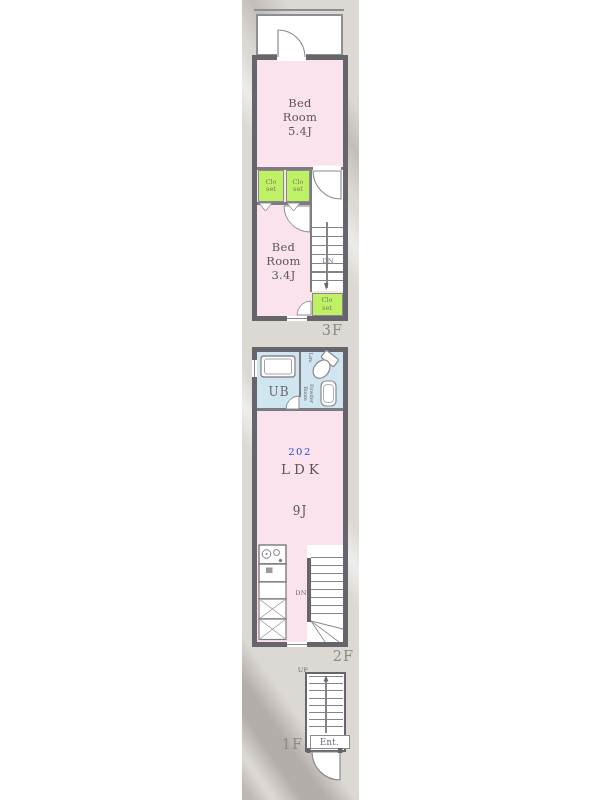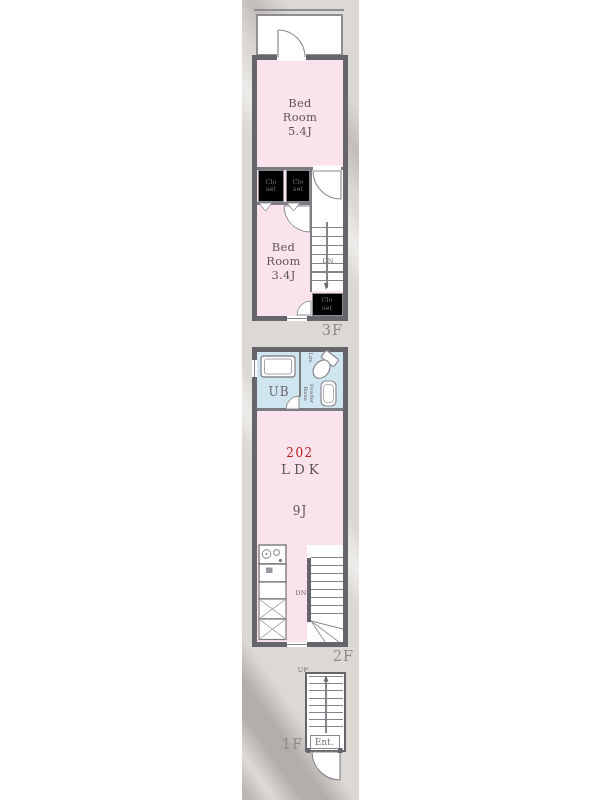--- a/index.html
+++ b/index.html
@@ -17,21 +17,21 @@
   .preline{white-space:pre-line;}
   
   .topline{left:254px;top:9px;width:90px;height:2px;background:#8e8d91;}
   .balcony{left:256px;top:14px;width:87px;height:42px;background:#ffffff;border:2px solid #8e8d91;box-sizing:border-box;}
   .unit{box-sizing:border-box;border:5px solid #66656b;background:#fbe3ee;}
   .unit3f{left:252px;top:55px;width:96px;height:266px;}
   .whitezone3f{left:312px;top:169px;width:31px;height:122px;background:#ffffff;}
   .wallA{left:257px;top:167px;width:86px;height:2.6px;background:#7c7b80;}
   .wallB{left:257px;top:202px;width:54px;height:2.6px;background:#7c7b80;}
   .wallV3f{left:309.5px;top:167px;width:2.6px;height:125px;background:#7c7b80;}
-  .closet{box-sizing:border-box;border:1.8px solid #8a8990;background:#000000;display:flex;align-items:center;justify-content:center;
+  .closet{box-sizing:border-box;border:1.8px solid #8a8990;background:#bef264;display:flex;align-items:center;justify-content:center;
     font-size:6.5px;line-height:1.15;color:#7b7668;text-align:center;}
   .closetA{left:258px;top:170px;width:26px;height:32px;}
   .closetB{left:286px;top:170px;width:24px;height:32px;}
   .closetC{left:311.5px;top:293px;width:31px;height:23px;}
   .roomtext{color:#5d565b;font-size:11.5px;line-height:1.22;letter-spacing:0.3px;text-align:center;}
   .b1text{left:257px;top:96px;width:86px;}
   .b2text{left:257px;top:240px;width:53px;}
   .treads3f{left:312px;top:227px;width:31px;height:62px;
     background:repeating-linear-gradient(to bottom,#85848b 0 1.1px,transparent 1.1px 8.9px);}
   .cline3f{left:326.4px;top:222px;width:1.2px;height:66px;background:#85848b;}
@@ -45,39 +45,39 @@
   
   .unit2f{left:252px;top:347px;width:96px;height:300px;}
   .bathzone{left:257px;top:352px;width:86px;height:58px;background:#cfe5f0;}
   .wallBathH{left:257px;top:408px;width:86px;height:2.8px;background:#7c7b80;}
   .wallBathV{left:298.5px;top:352px;width:2.6px;height:45px;background:#7c7b80;}
   .ublabel{left:262px;top:385px;width:34px;font-size:12px;color:#6d676c;text-align:center;letter-spacing:1px;}
   .lavlabel{left:301px;top:354px;width:18px;height:8px;font-size:5.5px;color:#6d676c;text-align:center;
     transform:rotate(90deg);transform-origin:center;}
   .powderlabel{left:295px;top:388px;width:26px;height:11px;font-size:5px;line-height:1.1;color:#6d676c;text-align:center;
     transform:rotate(90deg);transform-origin:center;}
-  .t202{left:257px;top:446px;width:86px;font-size:12px;color:#b91c1c;letter-spacing:1.5px;text-align:center;}
+  .t202{left:257px;top:446px;width:86px;font-size:10px;color:#1d4ed8;letter-spacing:1.5px;text-align:center;}
   .tldk{left:257px;top:461px;width:86px;font-size:13.5px;color:#5d565b;letter-spacing:4px;text-indent:4px;text-align:center;}
   .t9j{left:257px;top:476px;width:86px;font-size:12px;color:#5d565b;letter-spacing:1px;text-align:center;margin-top:28px;}
   .countertext{left:259px;top:583px;width:27px;font-size:6px;line-height:1.2;color:#6d676c;text-align:center;}
   .whitezone2f{left:307px;top:545px;width:36px;height:97px;background:#ffffff;}
   .treads2f{left:311px;top:557px;width:32px;height:64px;
     background:repeating-linear-gradient(to bottom,#85848b 0 1.1px,transparent 1.1px 8px);}
   .dn2f{left:291px;top:548px;width:20px;}
   .up2f{left:293px;top:625px;width:20px;}
   .win2f{left:287px;top:641.5px;width:20px;height:5.5px;}
   .win2fleft{left:251.5px;top:360px;width:5.5px;height:17px;}
   .label2f{left:304px;top:648px;width:50px;}
   
   .unit1f{left:305px;top:672px;width:41px;height:80px;background:#ffffff;border:2.5px solid #66656b;box-sizing:border-box;}
   .treads1f{left:308.5px;top:676px;width:34.5px;height:57px;
     background:repeating-linear-gradient(to bottom,#85848b 0 1px,transparent 1px 7.2px);}
   .cline1f{left:325.4px;top:676px;width:1.2px;height:57px;background:#85848b;}
   .up1f{left:312px;top:726px;width:26px;font-size:5.5px;}
-  .entbox{left:309.5px;top:735px;width:30px;height:13.5px;box-sizing:border-box;border:1.3px solid #8a8990;background:#fff;
+  .entbox{left:309.5px;top:735px;width:40px;height:13.5px;box-sizing:border-box;border:1.3px solid #8a8990;background:#fff;
     display:flex;align-items:center;justify-content:center;font-size:8.5px;color:#6d676c;letter-spacing:0.3px;}
   .label1f{left:253px;top:736px;width:50px;}
   svg.overlay{position:absolute;left:0;top:0;pointer-events:none;}
 </style>
 </head>
 <body>
 
 <div class="canvas">
   <div class="band abs"></div>
 

